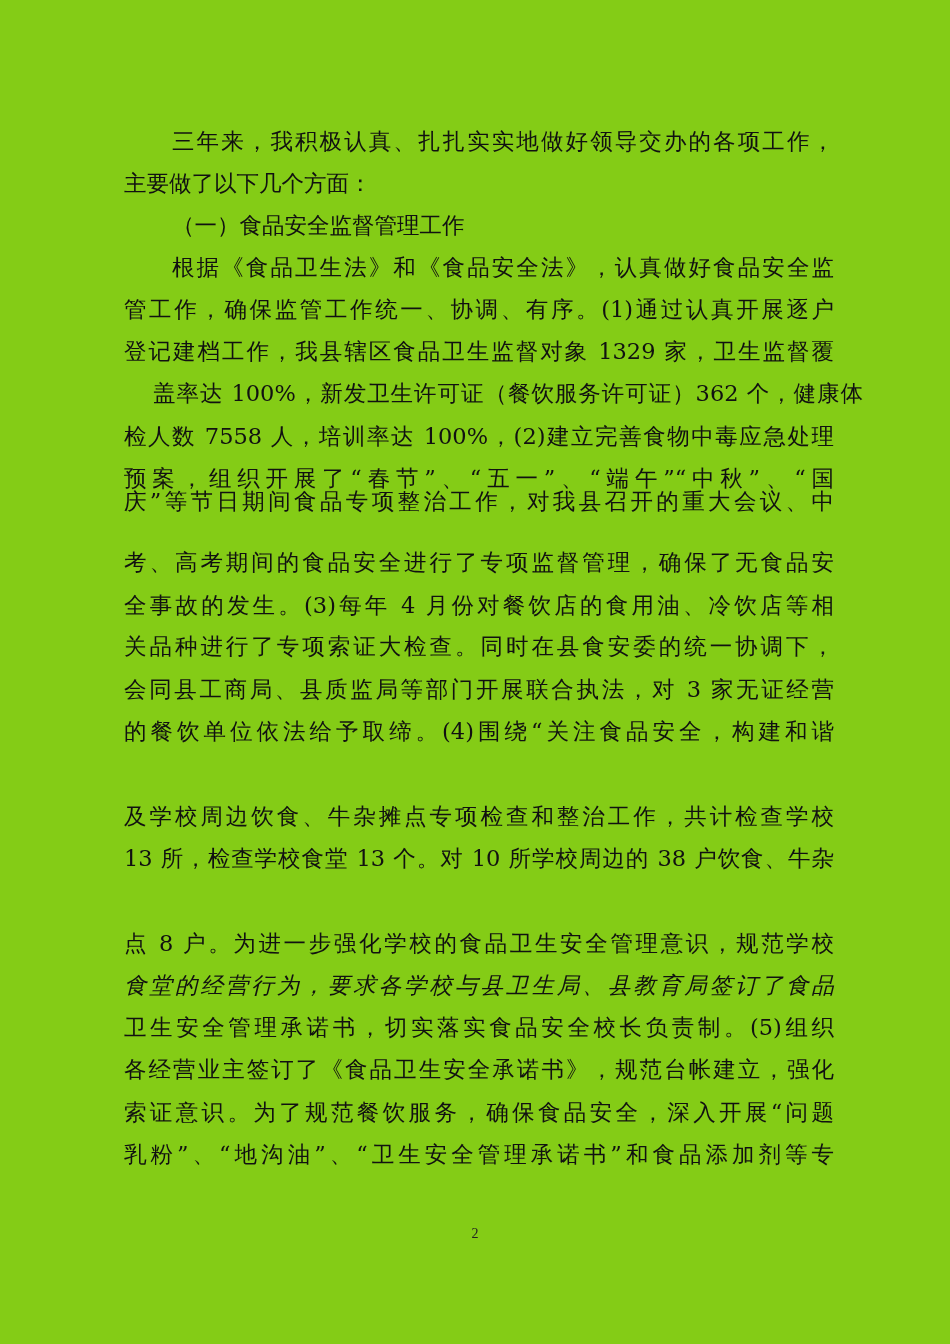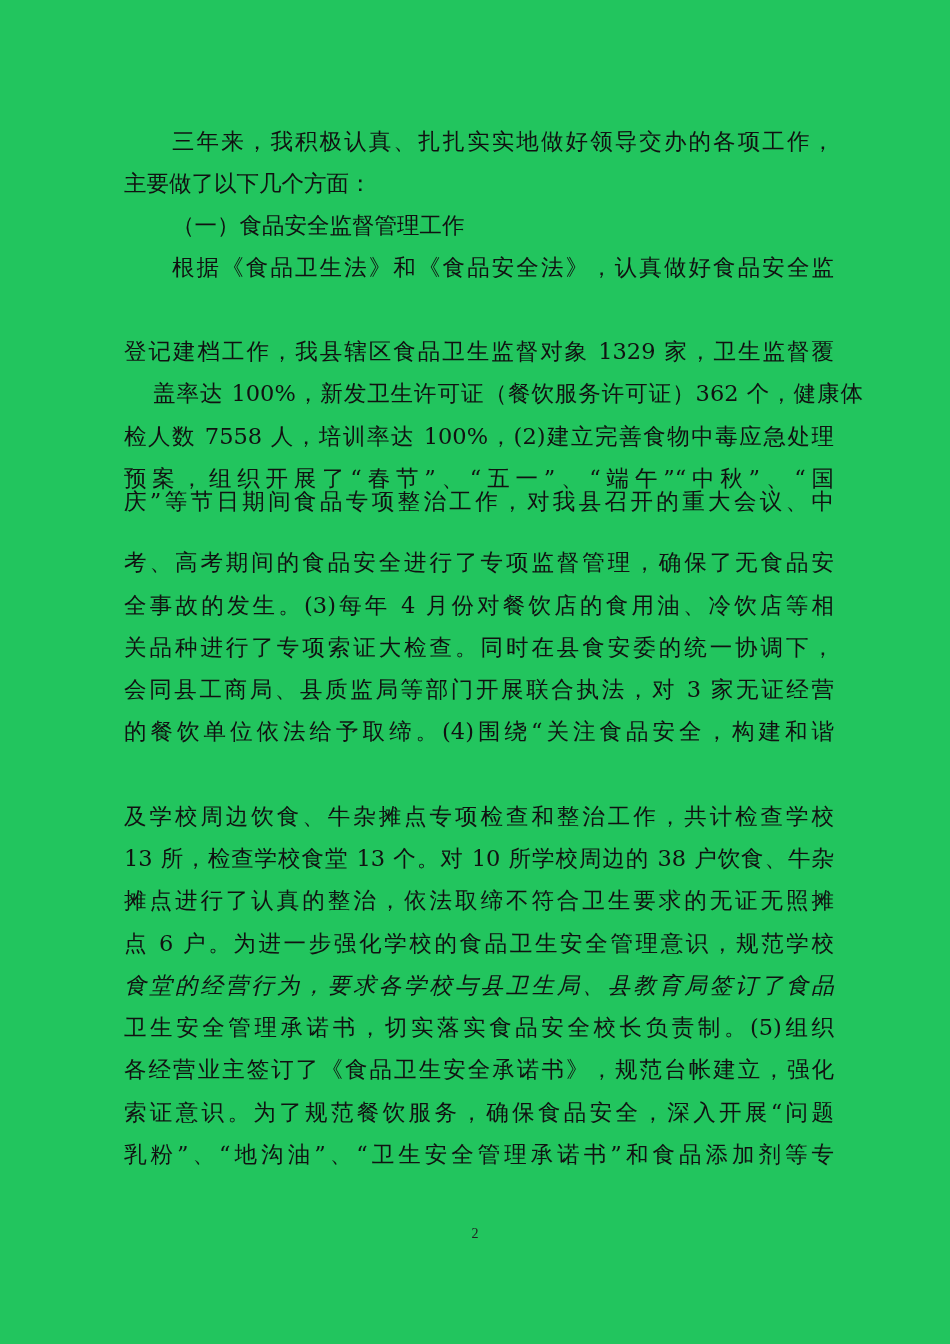--- a/index.html
+++ b/index.html
@@ -14,21 +14,21 @@
       overflow: hidden;
       font-family: "DejaVu Serif", "Liberation Serif", serif;
       color: #111111;
     }
     .page {
       position: absolute;
       left: 0;
       top: 0;
       width: 950px;
       height: 1344px;
-      background: #22c55e;
+      background: #84cc16;
     }
     .line {
       position: absolute;
       left: 124px;
       width: 710px;
       font-size: 22.5px;
       line-height: 30px;
       height: 30px;
       white-space: nowrap;
       text-align: justify;
@@ -62,34 +62,34 @@
 <body>
 
 <div class="page">
 
   <div class="line indent" style="top:126px;">三年来，我积极认真、扎扎实实地做好领导交办的各项工作，</div>
   <div class="line last" style="top:168px;">主要做了以下几个方面：</div>
 
   <div class="line heading" style="top:210px;">（一）食品安全监督管理工作</div>
 
   <div class="line indent" style="top:252px;">根据《食品卫生法》和《食品安全法》，认真做好食品安全监</div>
+  <div class="line" style="top:294px;">管工作，确保监管工作统一、协调、有序。(1)通过认真开展逐户</div>
   <div class="line" style="top:336px;">登记建档工作，我县辖区食品卫生监督对象 1329 家，卫生监督覆</div>
   <div class="line" style="top:378px;margin-left:29px;">盖率达 100%，新发卫生许可证（餐饮服务许可证）362 个，健康体</div>
   <div class="line" style="top:421px;">检人数 7558 人，培训率达 100%，(2)建立完善食物中毒应急处理</div>
   <div class="line" style="top:463px;">预案，组织开展了“春节”、“五一”、“端午”“中秋”、“国</div>
   <div class="line" style="top:486px;">庆”等节日期间食品专项整治工作，对我县召开的重大会议、中</div>
   <div class="line" style="top:547px;">考、高考期间的食品安全进行了专项监督管理，确保了无食品安</div>
   <div class="line" style="top:590px;">全事故的发生。(3)每年 4 月份对餐饮店的食用油、冷饮店等相</div>
-  <div class="line" style="top:632px;">关品种进行了专项索证大检查。同时在县食安委的统一协调下，</div>
+  <div class="line" style="top:632px;font-family:Liberation Serif, serif;">关品种进行了专项索证大检查。同时在县食安委的统一协调下，</div>
   <div class="line" style="top:674px;">会同县工商局、县质监局等部门开展联合执法，对 3 家无证经营</div>
   <div class="line" style="top:716px;">的餐饮单位依法给予取缔。(4)围绕“关注食品安全，构建和谐</div>
   <div class="line" style="top:801px;">及学校周边饮食、牛杂摊点专项检查和整治工作，共计检查学校</div>
   <div class="line" style="top:843px;">13 所，检查学校食堂 13 个。对 10 所学校周边的 38 户饮食、牛杂</div>
-  <div class="line" style="top:885px;">摊点进行了认真的整治，依法取缔不符合卫生要求的无证无照摊</div>
-  <div class="line" style="top:928px;">点 6 户。为进一步强化学校的食品卫生安全管理意识，规范学校</div>
+  <div class="line" style="top:928px;">点 8 户。为进一步强化学校的食品卫生安全管理意识，规范学校</div>
   <div class="line" style="top:970px;font-style:italic;">食堂的经营行为，要求各学校与县卫生局、县教育局签订了食品</div>
   <div class="line" style="top:1012px;">卫生安全管理承诺书，切实落实食品安全校长负责制。(5)组织</div>
   <div class="line" style="top:1054px;">各经营业主签订了《食品卫生安全承诺书》，规范台帐建立，强化</div>
   <div class="line" style="top:1097px;">索证意识。为了规范餐饮服务，确保食品安全，深入开展“问题</div>
   <div class="line" style="top:1139px;">乳粉”、“地沟油”、“卫生安全管理承诺书”和食品添加剂等专</div>
 
   <div class="page-number">2</div>
 </div>
 
 </body></html>

